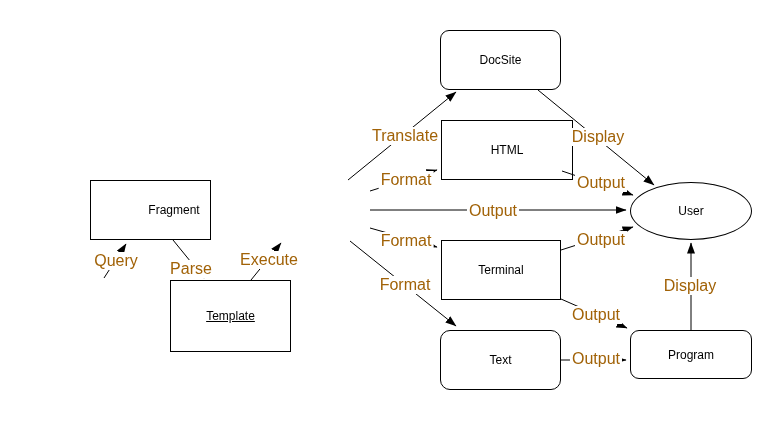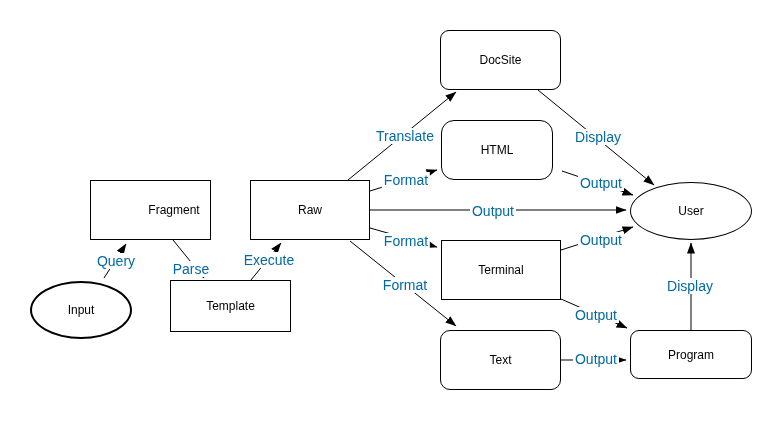--- a/index.html
+++ b/index.html
@@ -12,50 +12,44 @@
     border:1px solid #000; background:#fff;
     display:flex; align-items:center; justify-content:center;
     font-size:12px; color:#000; z-index:1;
   }
   .node.ellipse { border-radius:50%;text-align:right; }
   .node.rounded { border-radius:9px; }
   .node.thick { border-width:2px; }
   svg.edge-layer { position:absolute; left:0; top:0; z-index:2; pointer-events:none; }
   .edge-label {
     position:absolute; transform:translate(-50%,-50%);
-    background:#fff; padding:0 2px; font-size:14px; color:#0369a1;
+    background:#fff; padding:0 2px; font-size:16px; color:#a16207;
     white-space:nowrap; z-index:3;
   }
 </style>
 </head>
 <body>
 
 <div class="canvas">
 
-  <div class="node ellipse thick" style="left:30px; top:281px; width:102px; height:58px;">
-    <span>Input</span>
-  </div>
 
   <div class="node" style="left:90px; top:180px; width:121px; height:60px;padding-left:47px;">
     <span>Fragment</span>
   </div>
 
-  <div class="node" style="left:170px; top:280px; width:121px; height:52px;">
+  <div class="node" style="left:170px; top:280px; width:121px; height:72px;text-decoration:underline;">
     <span>Template</span>
   </div>
 
-  <div class="node" style="left:250px; top:180px; width:120px; height:60px;">
-    <span>Raw</span>
-  </div>
 
   <div class="node rounded" style="left:440px; top:30px; width:121px; height:60px;">
     <span>DocSite</span>
   </div>
 
-  <div class="node" style="left:441px; top:120px; width:112px; height:60px;border-radius:13px;">
+  <div class="node" style="left:441px; top:120px; width:132px; height:60px;">
     <span>HTML</span>
   </div>
 
   <div class="node" style="left:441px; top:240px; width:120px; height:60px;">
     <span>Terminal</span>
   </div>
 
   <div class="node" style="left:440px; top:330px; width:121px; height:60px;border-radius:10px;">
     <span>Text</span>
   </div>

